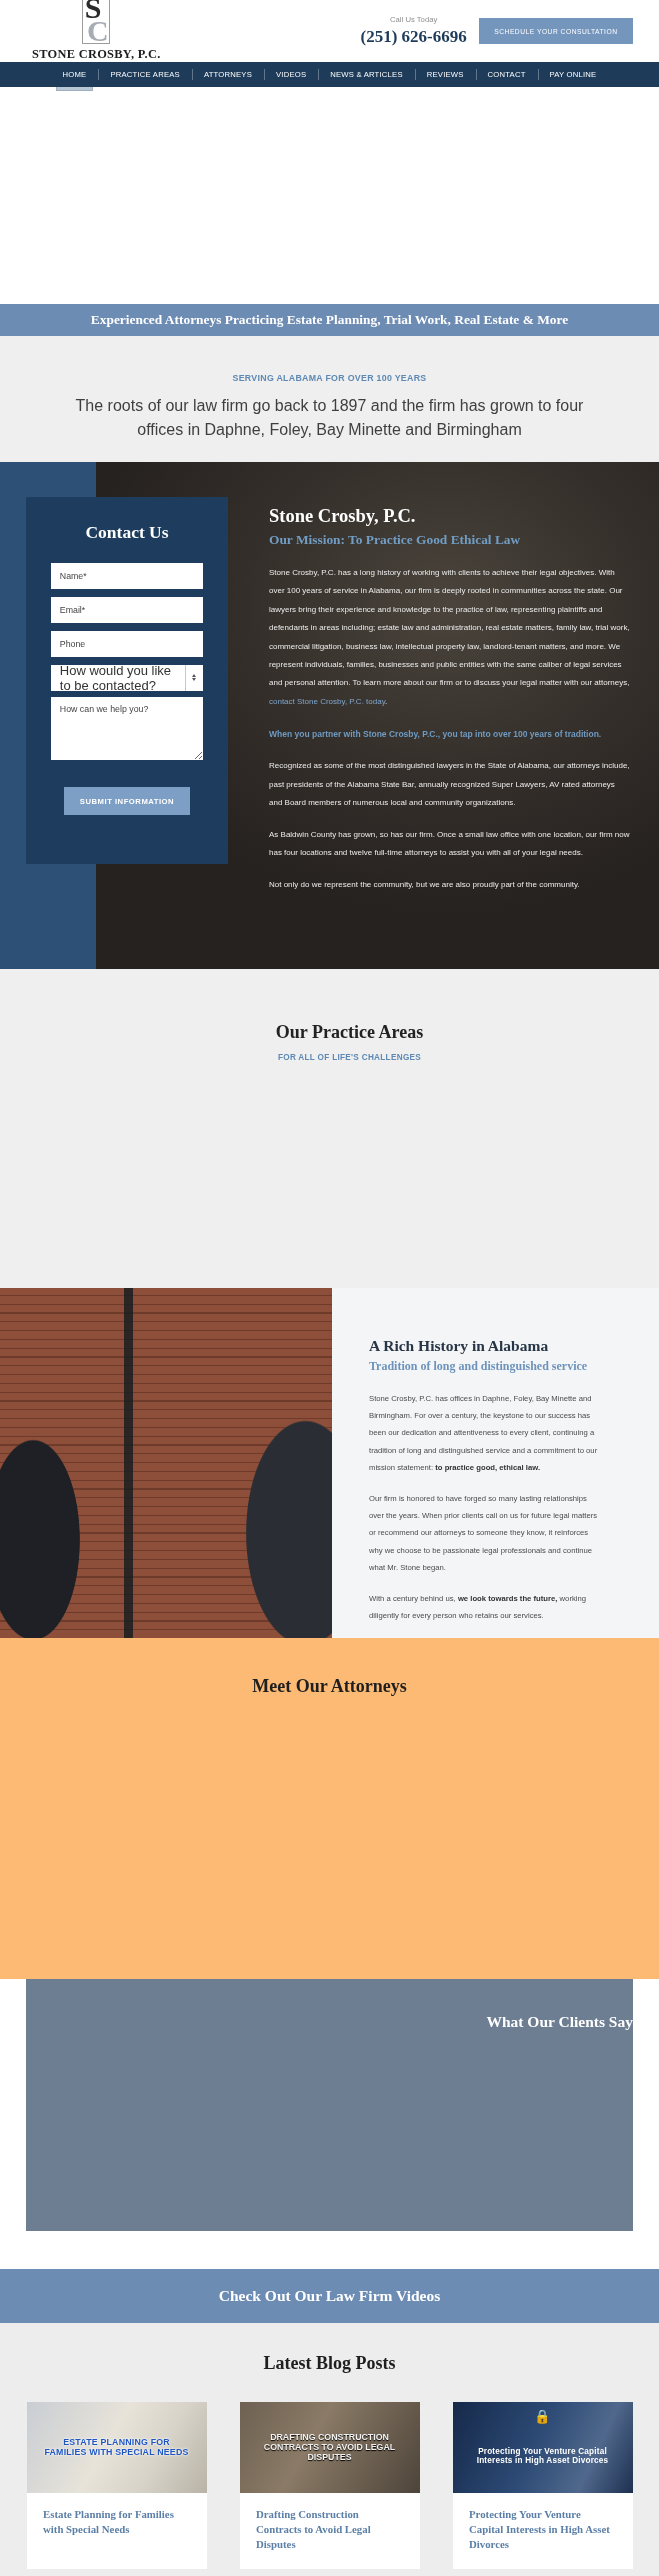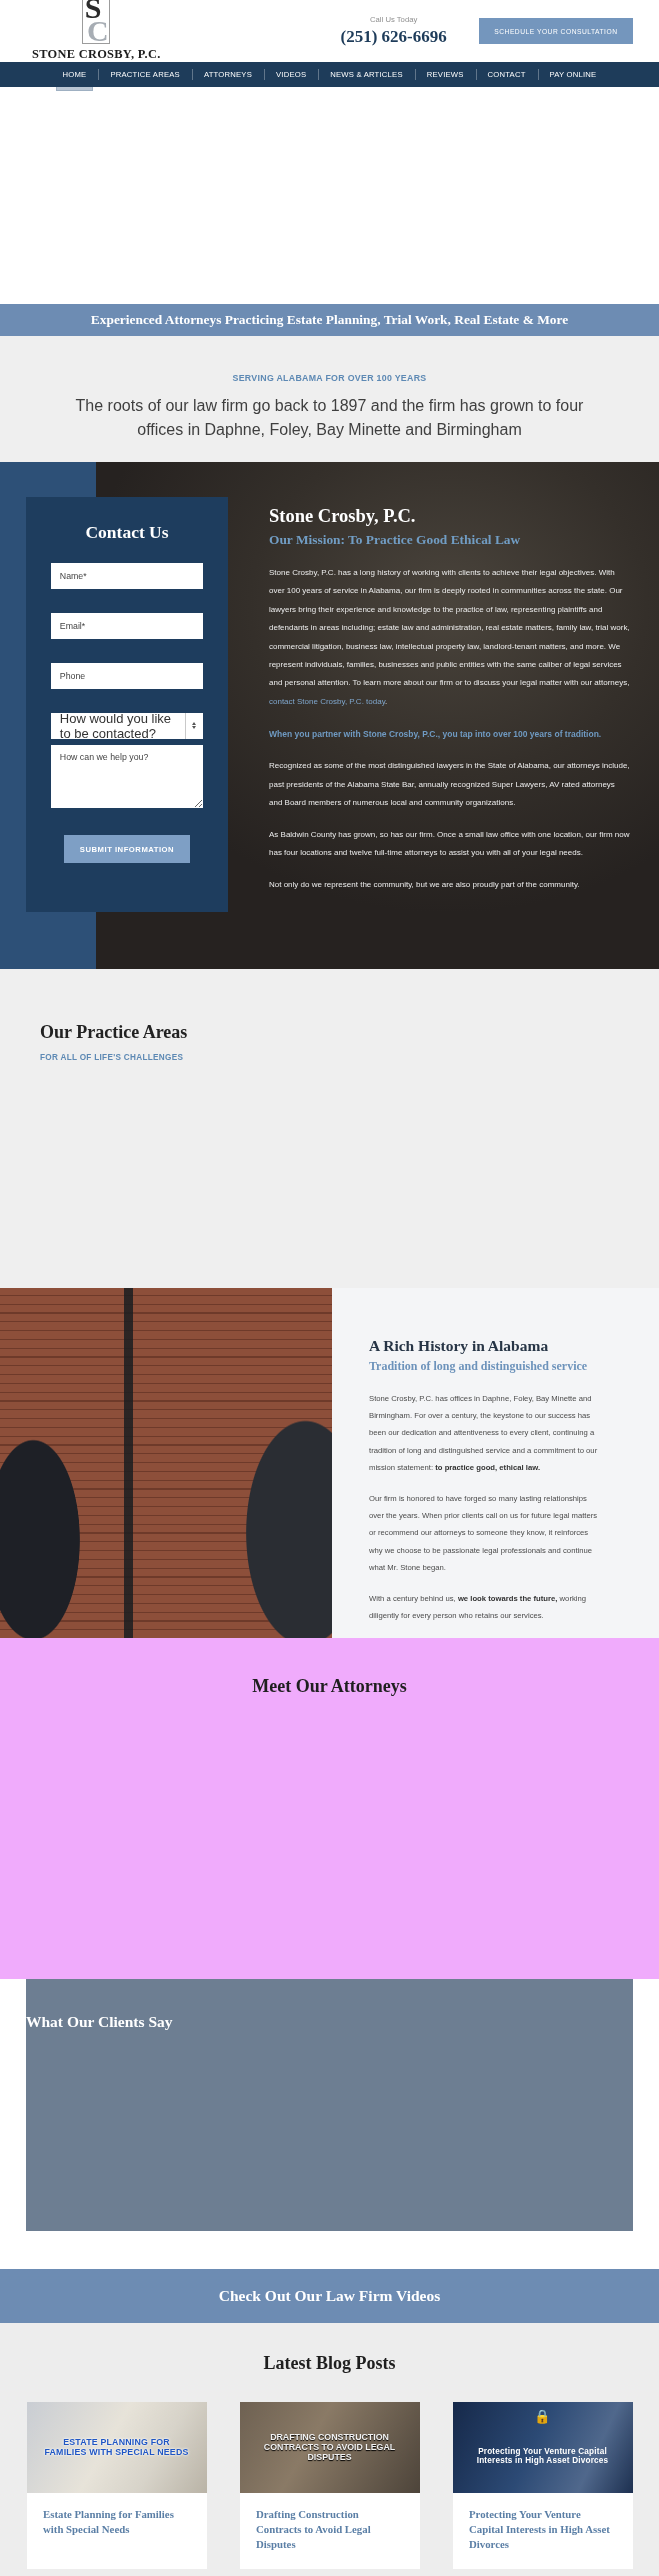--- a/index.html
+++ b/index.html
@@ -8,21 +8,21 @@
 
   
   .header { height:62px; display:flex; align-items:center; justify-content:space-between; padding:0 26px 0 32px; background:#fff; }
   .brand { display:flex; align-items:flex-start; gap:7.2px; }
   .brand-block { text-align:center; }
   .monobox { width:28px; height:49px; border:1.5px solid #9c9c9c; position:relative; margin:3.1px auto 2.1px; background:#fff; }
   .monobox .mono-s { position:absolute; top:-5.2px; left:1.5px; font-family:"Liberation Serif",serif; font-weight:bold; font-size:30px; color:#2b2b2b; }
   .monobox .mono-c { position:absolute; bottom:-4.1px; right:0.5px; font-family:"Liberation Serif",serif; font-weight:bold; font-size:30px; color:#a7adb4; }
   .brand-name { font-family:"Liberation Serif",serif; font-weight:bold; font-size:12.4px; letter-spacing:0.3px; color:#1d1d1d; }
   .brand-tag { font-family:"Liberation Serif",serif; font-size:5.7px; letter-spacing:1.8px; color:#3a3a3a; margin-top:2.1px; }
-  .header-right { display:flex; align-items:center; gap:32px; }
+  .header-right { display:flex; align-items:center; gap:12px; }
   .call-block { text-align:center; }
   .call-label { font-size:7.7px; color:#8f8f8f; margin-bottom:2.1px; }
   .call-phone { font-family:"Liberation Serif",serif; font-weight:bold; font-size:17px; color:#1e3c5a; }
   .consult-btn { background:#7496bd; color:#fff; border:none; font-size:6.7px; letter-spacing:0.5px; padding:9.3px 15.5px; cursor:pointer; font-family:"Liberation Sans",sans-serif; }
 
   
   .nav { height:25px; background:#1e3c5a; display:flex; justify-content:center; align-items:stretch; position:relative; }
   .nav a { color:#fff; text-decoration:none; font-size:7.7px; letter-spacing:0.2px; display:flex; align-items:center; padding:0 12px; position:relative; }
   .nav a + a::before { content:""; position:absolute; left:0; top:7.2px; bottom:7.2px; width:0.5px; background:rgba(255,255,255,.3); }
   .nav a.active::after { content:""; position:absolute; left:5.2px; right:5.2px; top:100%; height:3.1px; background:#b9c6d4; border:0.5px solid #9fb0c2; border-top:none; }
@@ -44,64 +44,64 @@
   .intro h1 { font-size:16px; font-weight:400; color:#3f3f3f; line-height:1.5; max-width:531px; margin:0 auto; }
 
   
   .dark-section { min-height:507px; position:relative; padding:35px 26px 36px; display:flex; gap:41px; align-items:flex-start;
     background:
       linear-gradient(90deg, #2d5077 0px, #2d5077 96px, rgba(45,80,119,0) 96px),
       radial-gradient(361px 309px at 68% 28%, #4a443c 0%, #342f2a 55%, #262220 100%);
     background-color:#2b2724; }
   .contact-panel { width:202px; background:#1e3d5e; padding:25px 25px 49px; flex-shrink:0; }
   .contact-panel h2 { color:#fff; font-family:"Liberation Serif",serif; font-weight:bold; font-size:17.5px; text-align:center; margin-bottom:19.6px; }
-  .contact-panel input, .contact-panel textarea { display:block; width:100%; border:none; background:#fff; color:#333; font-size:8.8px; font-family:"Liberation Sans",sans-serif; padding:7.2px 8.8px; margin-bottom:24px; }
+  .contact-panel input, .contact-panel textarea { display:block; width:100%; border:none; background:#fff; color:#333; font-size:8.8px; font-family:"Liberation Sans",sans-serif; padding:7.2px 8.8px; margin-bottom:8px; }
   .contact-panel input { height:26px; }
   .contact-panel textarea { height:63px; resize:vertical; }
   .contact-panel input::placeholder, .contact-panel textarea::placeholder { color:#444; opacity:1; }
   .select-box { background:#fff; height:26px; margin-bottom:6.7px; display:flex; align-items:center; cursor:pointer; }
   .select-box .sel-text { flex:1; color:#333; font-size:13px; padding:0 8.8px; }
   .sel-arrows { width:18.5px; align-self:stretch; border-left:0.5px solid #c9c9c9; display:flex; flex-direction:column; align-items:center; justify-content:center; gap:1.5px; }
   .tri-up { width:0;height:0;border-left:2.6px solid transparent;border-right:2.6px solid transparent;border-bottom:3.1px solid #555; }
   .tri-down { width:0;height:0;border-left:2.6px solid transparent;border-right:2.6px solid transparent;border-top:3.1px solid #555; }
   .submit-btn { display:block; margin:27px auto 0; width:126px; height:28px; background:#7e9fc5; color:#fff; border:none; font-size:7.7px; font-weight:bold; letter-spacing:0.5px; cursor:pointer; font-family:"Liberation Sans",sans-serif; }
   .mission { color:#ececec; max-width:361px; padding-top:9.3px; }
   .mission h2 { font-family:"Liberation Serif",serif; font-size:18.5px; font-weight:bold; color:#fff; margin-bottom:5.2px; }
   .mission h3 { font-family:"Liberation Serif",serif; font-size:13.4px; font-weight:bold; color:#719dc4; margin-bottom:15.5px; }
   .mission p { font-size:8px; line-height:2.3; margin-bottom:13.4px; }
   .mission a { color:#7fa6cc; text-decoration:none; }
   .mission .highlight { color:#6f9ac2; font-weight:bold; font-size:8.5px; }
 
   
-  .practice { height:319px; background:#efefef; text-align:left; padding-top:53px;padding-left:40px; }
+  .practice { height:319px; background:#efefef; text-align:center; padding-top:53px;padding-left:40px; }
   .practice h2 { font-family:"Liberation Serif",serif; font-size:18px; font-weight:bold; color:#222; margin-bottom:10.3px; }
   .practice .sub { font-size:8.2px; font-weight:bold; color:#5d89b4; letter-spacing:0.3px; }
 
   
   .history { display:flex; min-height:309px; }
   .history-photo { width:332px; flex-shrink:0;
     background:
       radial-gradient(77px 165px at 10% 72%, #1e2026 0 60%, rgba(30,32,38,0) 61%),
       radial-gradient(98px 185px at 92% 70%, #2a2d33 0 60%, rgba(42,45,51,0) 61%),
       linear-gradient(90deg, rgba(0,0,0,0) 0 124px, rgba(26,29,32,.85) 124px 133px, rgba(0,0,0,0) 133px),
       repeating-linear-gradient(0deg, #8d4f3a 0 7.7px, #6e3a2a 7.7px 8.8px),
       #7d4533; }
   .history-text { flex:1; background:#f4f5f7; padding:49px 61px 0 37px; }
   .history-text h2 { font-family:"Liberation Serif",serif; font-size:15.5px; font-weight:bold; color:#273546; margin-bottom:4.1px; }
   .history-text h3 { font-family:"Liberation Serif",serif; font-size:12px; font-weight:bold; color:#6d93bb; margin-bottom:15.5px; }
   .history-text p { font-size:7.7px; line-height:2.25; color:#4b4b4b; margin-bottom:13.4px; }
   .history-text b { color:#333; }
 
   
-  .meet { height:341px; background:#f0abfc; text-align:center; padding-top:38px; }
+  .meet { height:341px; background:#fdba74; text-align:center; padding-top:38px; }
   .meet h2 { font-family:"Liberation Serif",serif; font-size:18px; font-weight:bold; color:#1f1f1f; }
 
   
   .testimonials-wrap { background:#fff; padding:0 26px 38px; }
-  .testimonials { background:#6d7e92; height:252px; padding-top:34px; text-align:left; }
+  .testimonials { background:#6d7e92; height:252px; padding-top:34px; text-align:right; }
   .testimonials h2 { font-family:"Liberation Serif",serif; font-size:15.5px; font-weight:bold; color:#fff; }
 
   
   .blog { background:#ededed; padding:30px 0 38px; border-bottom:1px solid #d9d9d9; }
   .blog > h2 { font-family:"Liberation Serif",serif; font-size:18px; font-weight:bold; color:#1f1f1f; text-align:center; margin-bottom:28px; }
   .cards { display:flex; justify-content:center; gap:33px; }
   .card { width:180px; background:#fff; }
   .card-img { height:91px; display:flex; align-items:center; justify-content:center; text-align:center; padding:0 14.4px; }
   .card-img.img1 { background:linear-gradient(120deg,#c9cdd3 0%,#e7e3d9 45%,#d7d3c9 70%,#b9b3a6 100%); }
   .card-img.img1 .cap { color:#1f56c4; font-weight:bold; font-size:8.8px; text-shadow:0 0 1.5px #fff,0 0 3.1px #fff; letter-spacing:0.2px; }

